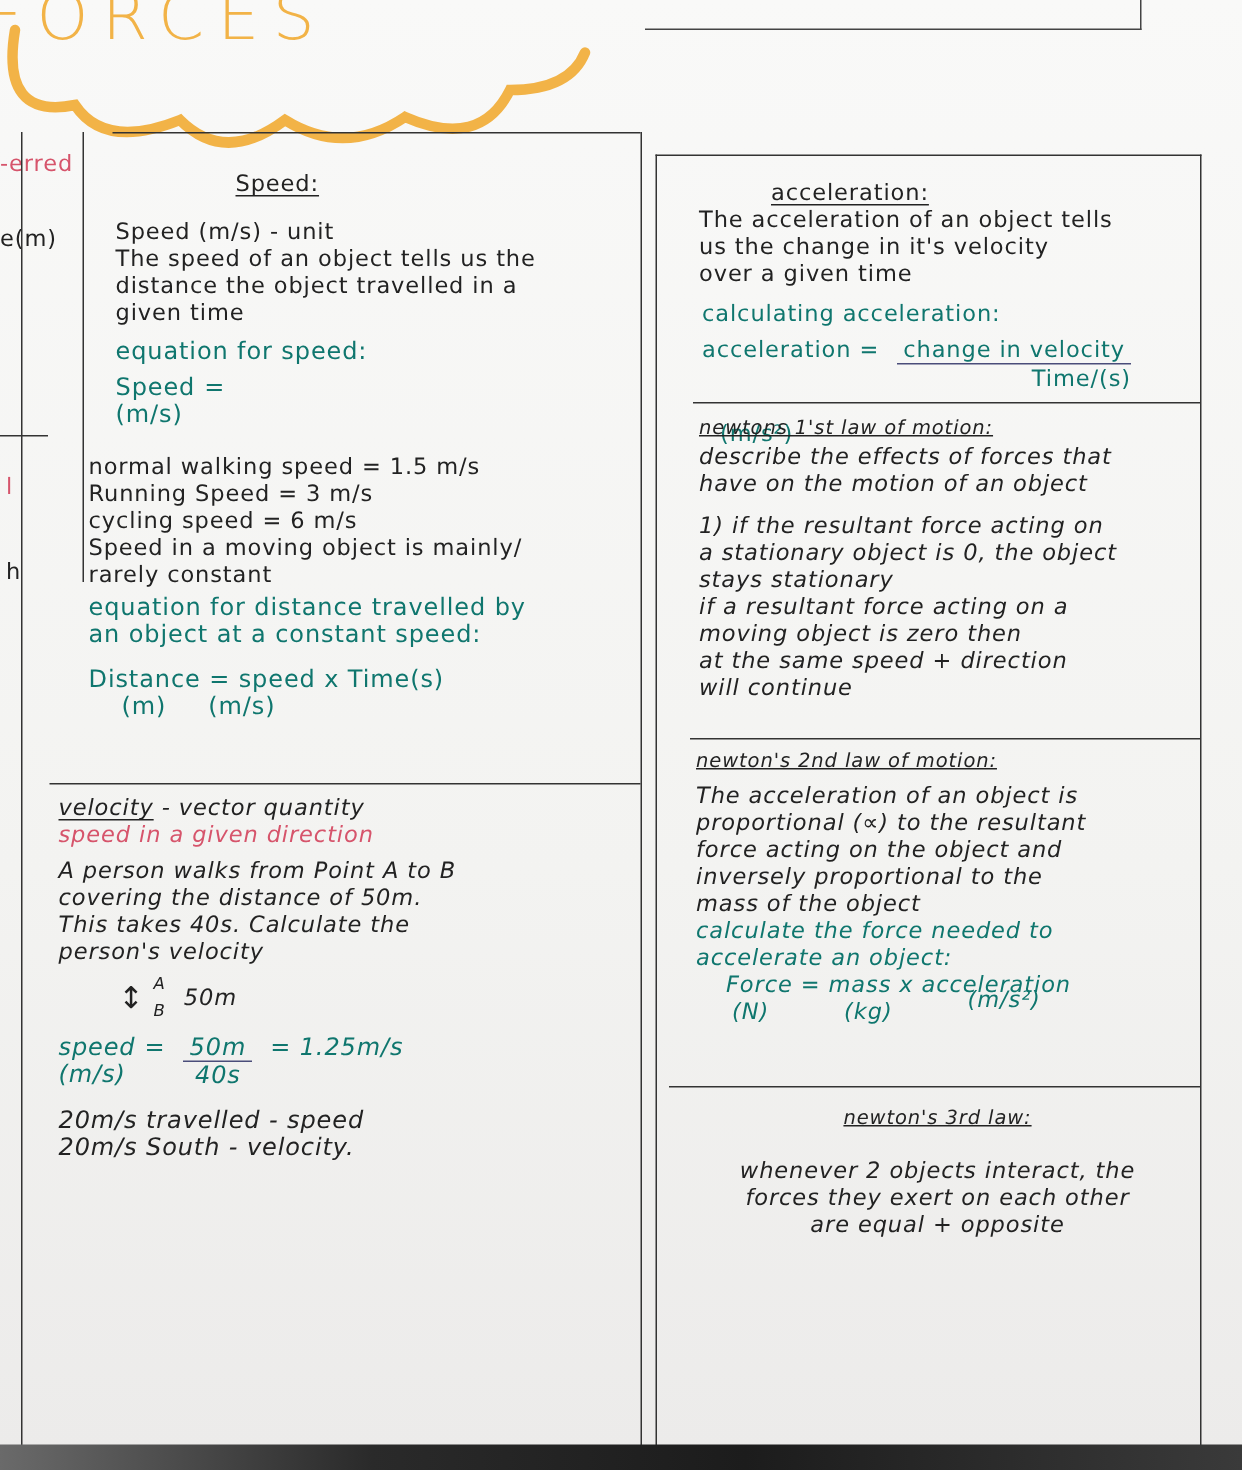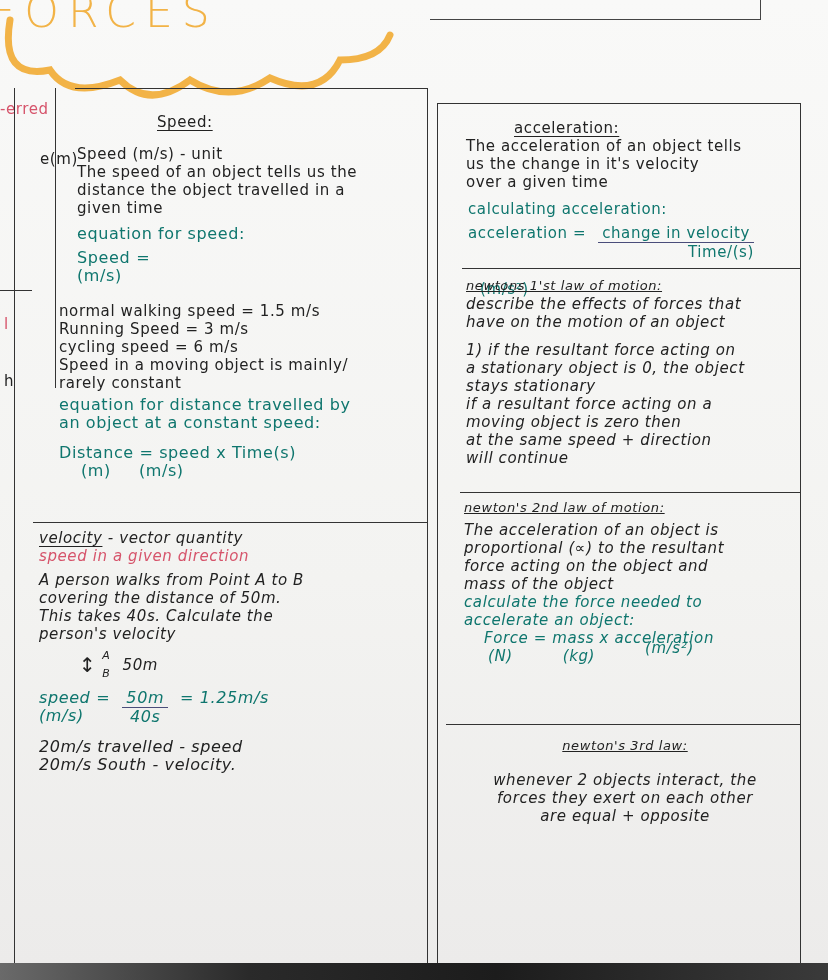--- a/index.html
+++ b/index.html
@@ -38,21 +38,21 @@
 
 <div class="paper"></div>
 
 <svg class="cloud" viewBox="0 0 430 100">
   <path d="M30 20 Q20 80 70 70 Q90 100 140 80 Q170 110 210 80 Q250 105 290 78 Q340 100 360 60 Q400 60 410 35" fill="none" stroke="#f2b347" stroke-width="7" stroke-linecap="round"></path>
 </svg>
 <div class="title">FORCES</div>
 <div class="top-box"></div>
 
 <div class="margin-note hw pink" style="left:0;top:100px;">-erred</div>
-<div class="margin-note hw" style="left:0;top:150px;margin-left:40px;">e(m)</div>
+<div class="margin-note hw" style="left:0;top:150px;">e(m)</div>
 <div class="margin-note hw pink" style="left:4px;top:315px;">l</div>
 <div class="margin-note hw" style="left:4px;top:372px;">h</div>
 <div style="position:absolute;left:0;top:290px;width:32px;border-top:1.5px solid #333;"></div>
 
 <div class="left-col">
   <div class="topline"></div>
   <div class="inner-left-line"></div>
 
   <div class="section" style="top:24px;left:62px;right:8px;">
     <div style="padding-left:80px;">
@@ -166,20 +166,21 @@
       <p class="hw">will continue</p>
     </div>
   </div>
 
   <div class="section divider" style="top:388px;left:22px;right:0;">
     <div style="padding:6px 4px 0 4px;">
       <p class="hw small-heading">newton's 2nd law of motion:</p>
       <p class="hw" style="margin-top:4px;">The acceleration of an object is</p>
       <p class="hw">proportional (∝) to the resultant</p>
       <p class="hw">force acting on the object and</p>
+      <p class="hw">inversely proportional to the</p>
       <p class="hw">mass of the object</p>
       <p class="hw blue">calculate the force needed to</p>
       <p class="hw blue">accelerate an object:</p>
       <p class="hw blue" style="padding-left:20px;">Force = mass x acceleration</p>
       <div class="hw blue" style="display:flex;padding-left:24px;gap:50px;">
         <span>(N)</span>
         <span>(kg)</span>
         <span style="margin-top:-8px;">(m/s²)</span>
       </div>
     </div>

